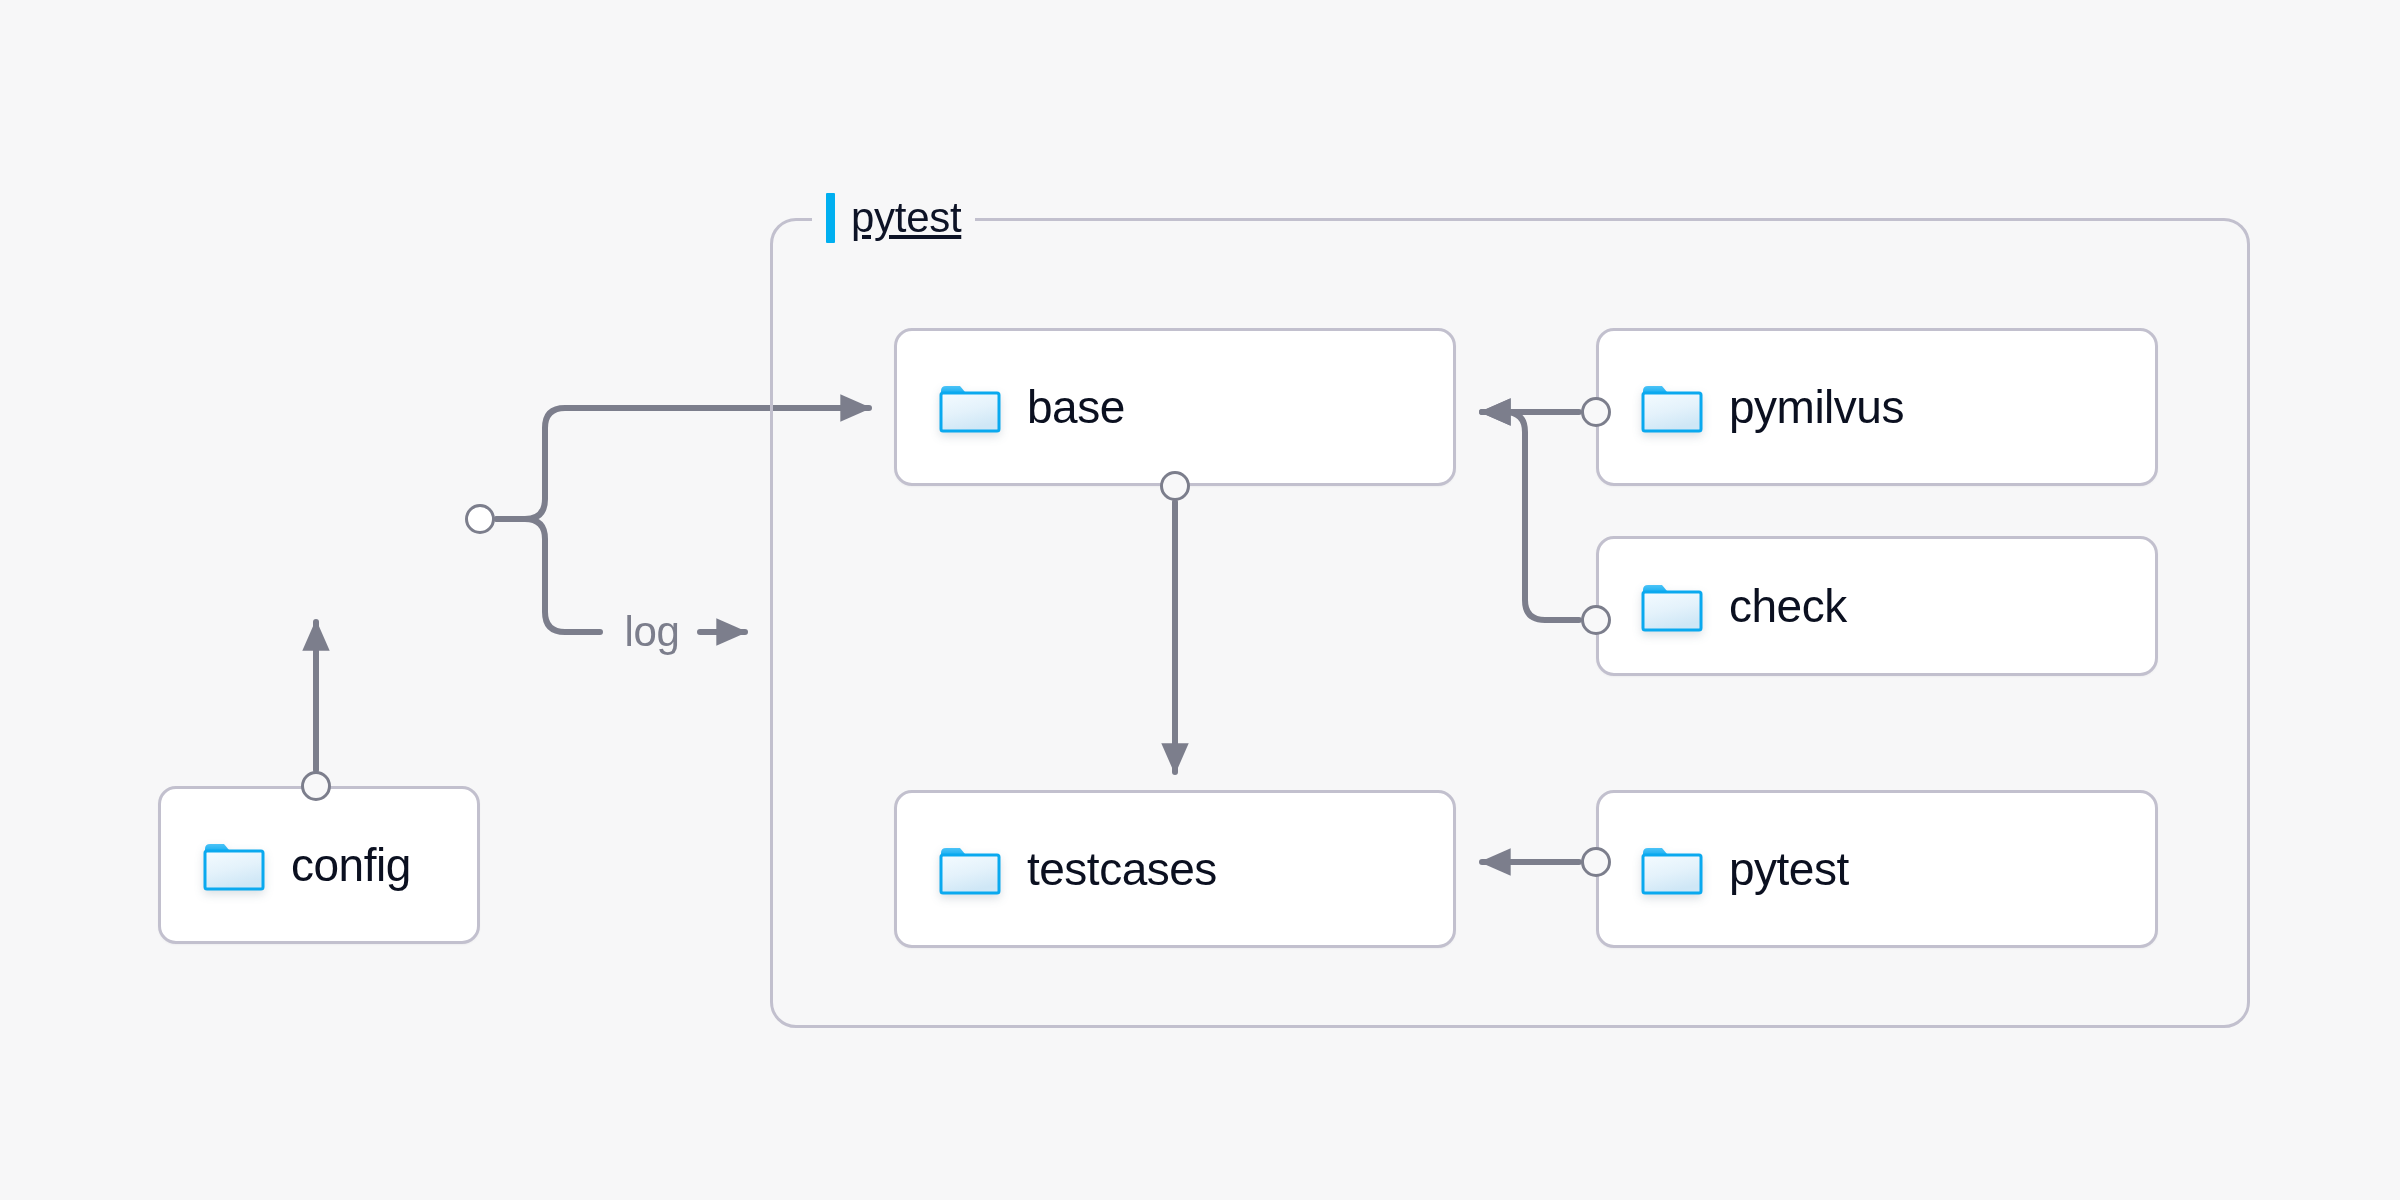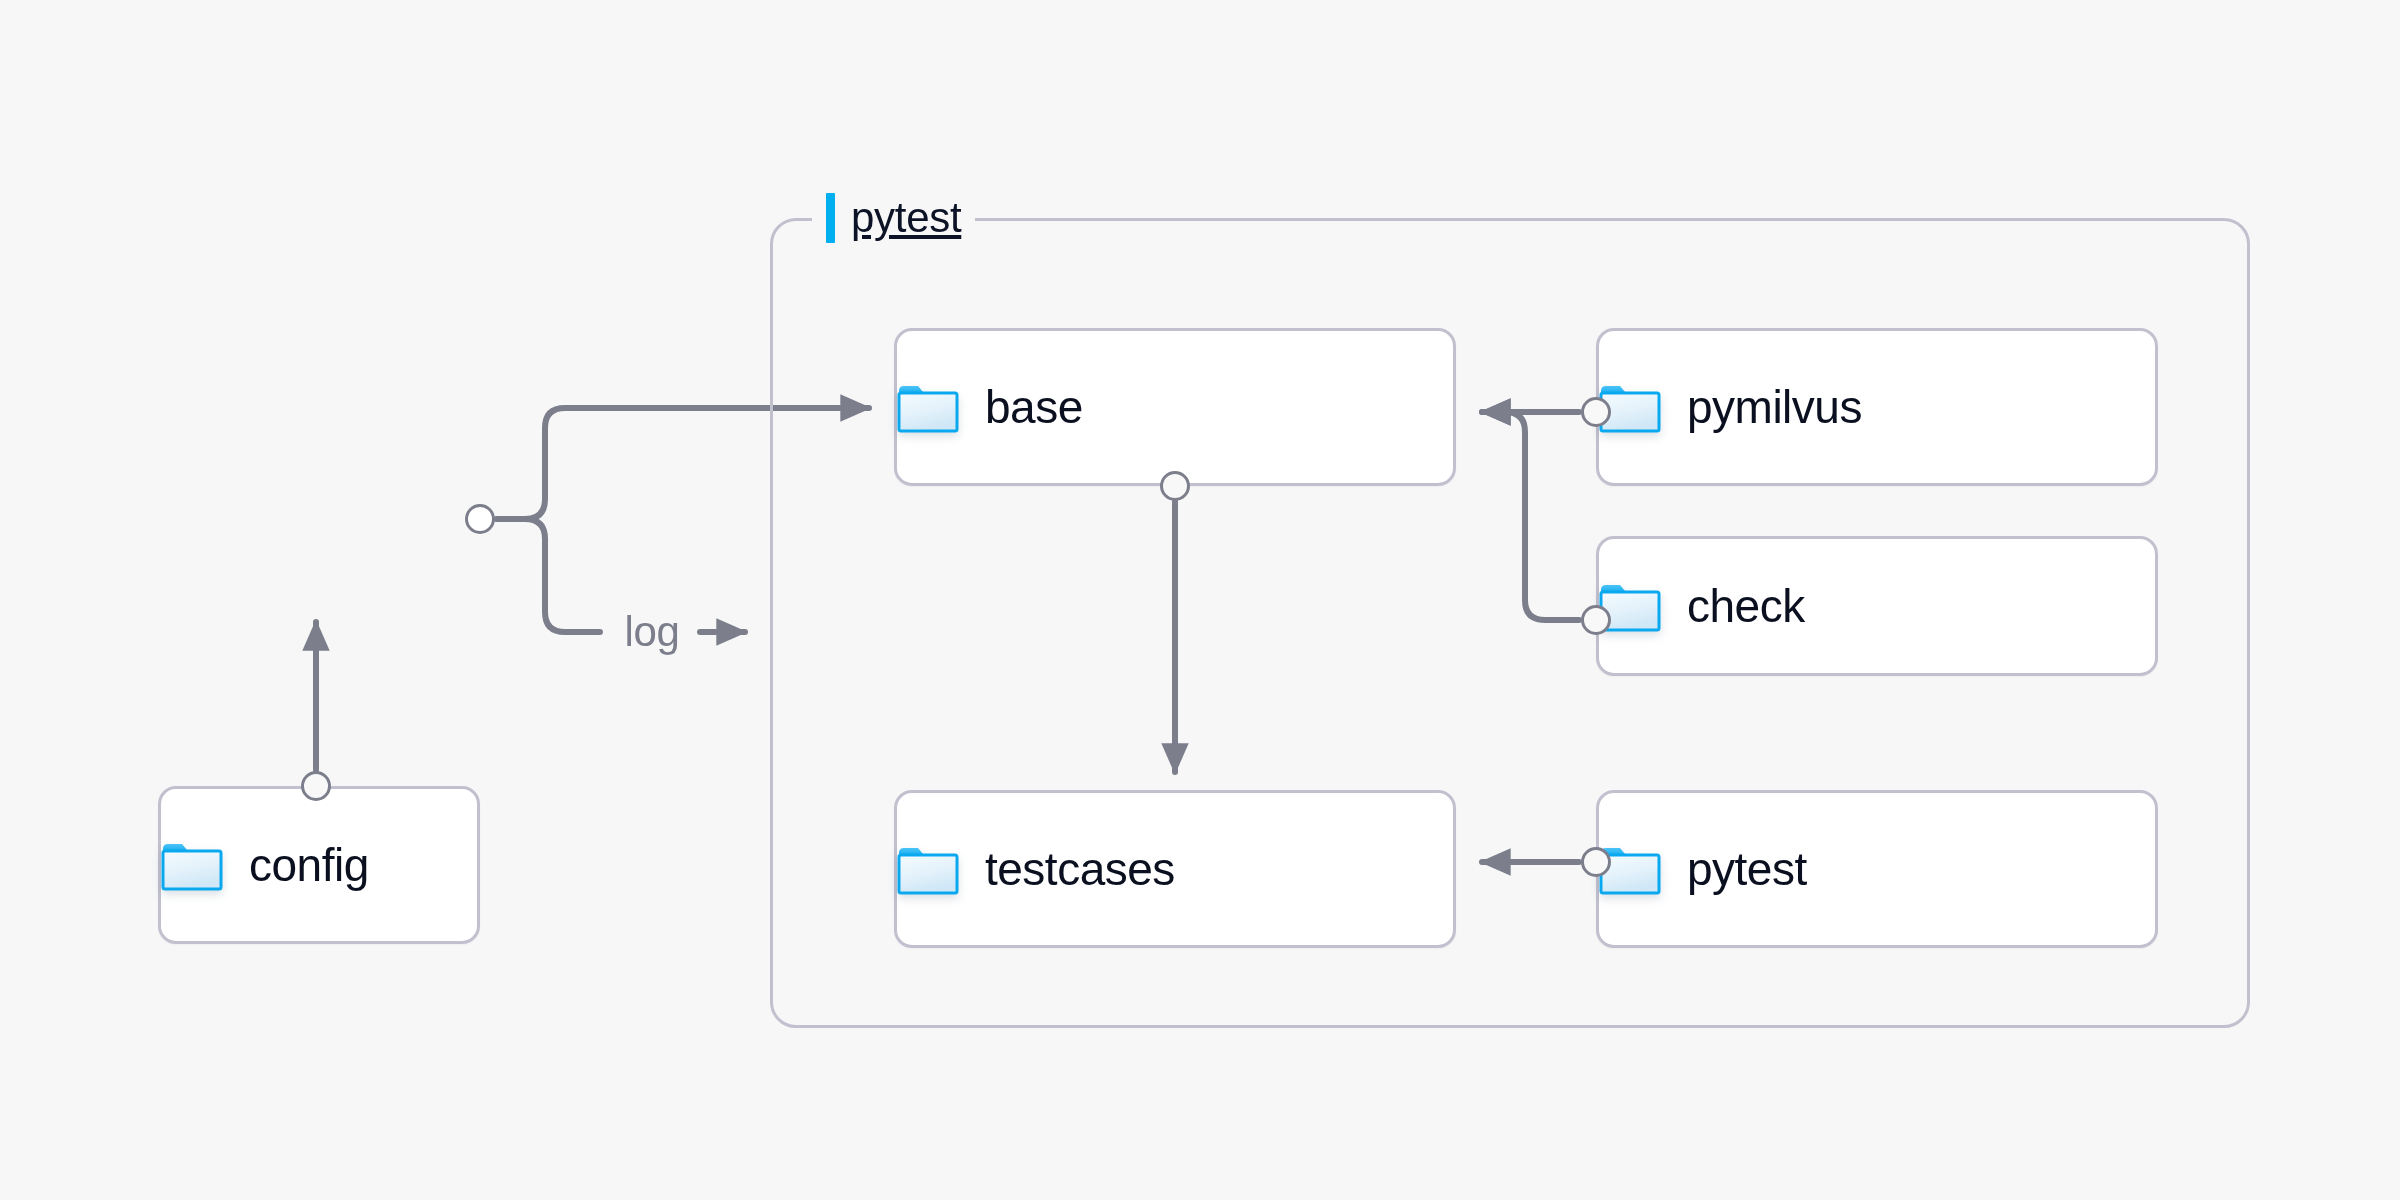--- a/index.html
+++ b/index.html
@@ -66,20 +66,21 @@
     border: 3px solid #c2c0ce;
     border-radius: 18px;
     display: flex;
     align-items: center;
     box-shadow: 0 1px 2px rgba(16,20,40,0.04);
   }
   .node-inner {
     display: flex;
     align-items: center;
     gap: 26px;
+    padding-left: 42px;
   }
   .node-label {
     font-size: 46px;
     color: #0b1020;
     letter-spacing: -0.5px;
     line-height: 1;
   }
 
   
   .folder-icon {

